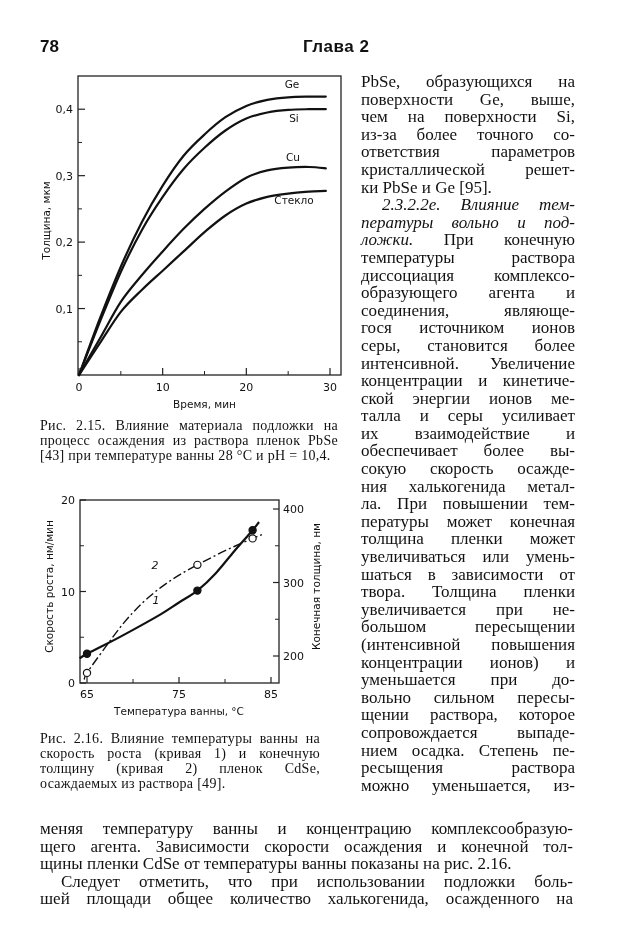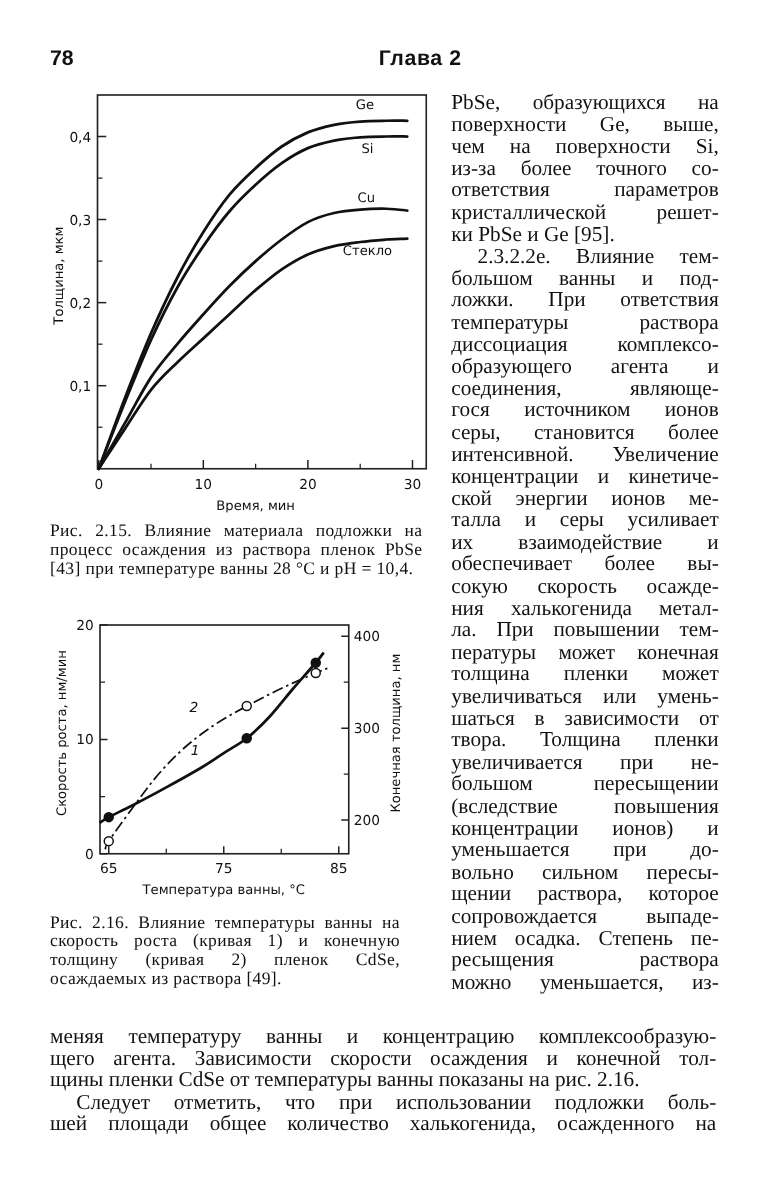--- a/index.html
+++ b/index.html
@@ -11,21 +11,21 @@
   #chap { left: 275px; letter-spacing: 0.5px; margin-left: 28px; }
   svg text { font-family: "DejaVu Sans", sans-serif; fill: #111; }
   .cap { position: absolute; font-size: 14px; line-height: 15px; text-align: justify;
          letter-spacing: 0.3px; }
   #cap1 { left: 40px; top: 418px; width: 298px; }
   #cap2 { left: 40px; top: 731px; width: 280px; }
   .body { position: absolute; font-size: 17px; line-height: 17.6px; text-align: justify; }
   #rcol { left: 361px; top: 73px; width: 214px; }
   #rcol .line, #bottom .line { display: block; text-align: justify; text-align-last: justify; white-space: nowrap; }
   #rcol .last, #bottom .last { text-align-last: left; }
-  .ital { }
+  .ital { font-style: italic; }
   #bottom { left: 40px; top: 820px; width: 533px; }
   .ind { padding-left: 21px; }
 </style>
 </head>
 <body>
 
 <div class="hdr" id="pnum">78</div>
 <div class="hdr" id="chap">Глава 2</div>
 
 <svg id="fig1" style="position:absolute;left:0;top:60px" width="360" height="350" xmlns="http://www.w3.org/2000/svg">
@@ -127,22 +127,22 @@
       <span class="line">PbSe, образующихся на</span>
       <span class="line">поверхности Ge, выше,</span>
       <span class="line">чем на поверхности Si,</span>
       <span class="line">из-за более точного со-</span>
       <span class="line">ответствия параметров</span>
       <span class="line">кристаллической решет-</span>
       <span class="line last">ки PbSe и Ge [95].</span>
     </div>
   <div id="rcol-p2">
       <span class="line ind ital">2.3.2.2е. Влияние тем-</span>
-      <span class="line ital">большом ванны и под-</span>
-      <span class="line"><span class="ital">ложки.</span><span> При ответствия</span></span>
+      <span class="line ital">пературы вольно и под-</span>
+      <span class="line"><span class="ital">ложки.</span><span> При конечную</span></span>
       <span class="line">температуры раствора</span>
       <span class="line">диссоциация комплексо-</span>
       <span class="line">образующего агента и</span>
       <span class="line">соединения, являюще-</span>
       <span class="line">гося источником ионов</span>
       <span class="line">серы, становится более</span>
       <span class="line">интенсивной. Увеличение</span>
       <span class="line">концентрации и кинетиче-</span>
       <span class="line">ской энергии ионов ме-</span>
       <span class="line">талла и серы усиливает</span>
@@ -151,21 +151,21 @@
       <span class="line">сокую скорость осажде-</span>
       <span class="line">ния халькогенида метал-</span>
       <span class="line">ла. При повышении тем-</span>
       <span class="line">пературы может конечная</span>
       <span class="line">толщина пленки может</span>
       <span class="line">увеличиваться или умень-</span>
       <span class="line">шаться в зависимости от</span>
       <span class="line">твора. Толщина пленки</span>
       <span class="line">увеличивается при не-</span>
       <span class="line">большом пересыщении</span>
-      <span class="line">(вследствие повышения</span>
+      <span class="line">(интенсивной повышения</span>
       <span class="line">концентрации ионов) и</span>
       <span class="line">уменьшается при до-</span>
       <span class="line">вольно сильном пересы-</span>
       <span class="line">щении раствора, которое</span>
       <span class="line">сопровождается выпаде-</span>
       <span class="line">нием осадка. Степень пе-</span>
       <span class="line">ресыщения раствора</span>
       <span class="line">можно уменьшается, из-</span>
     </div>
 </div>

